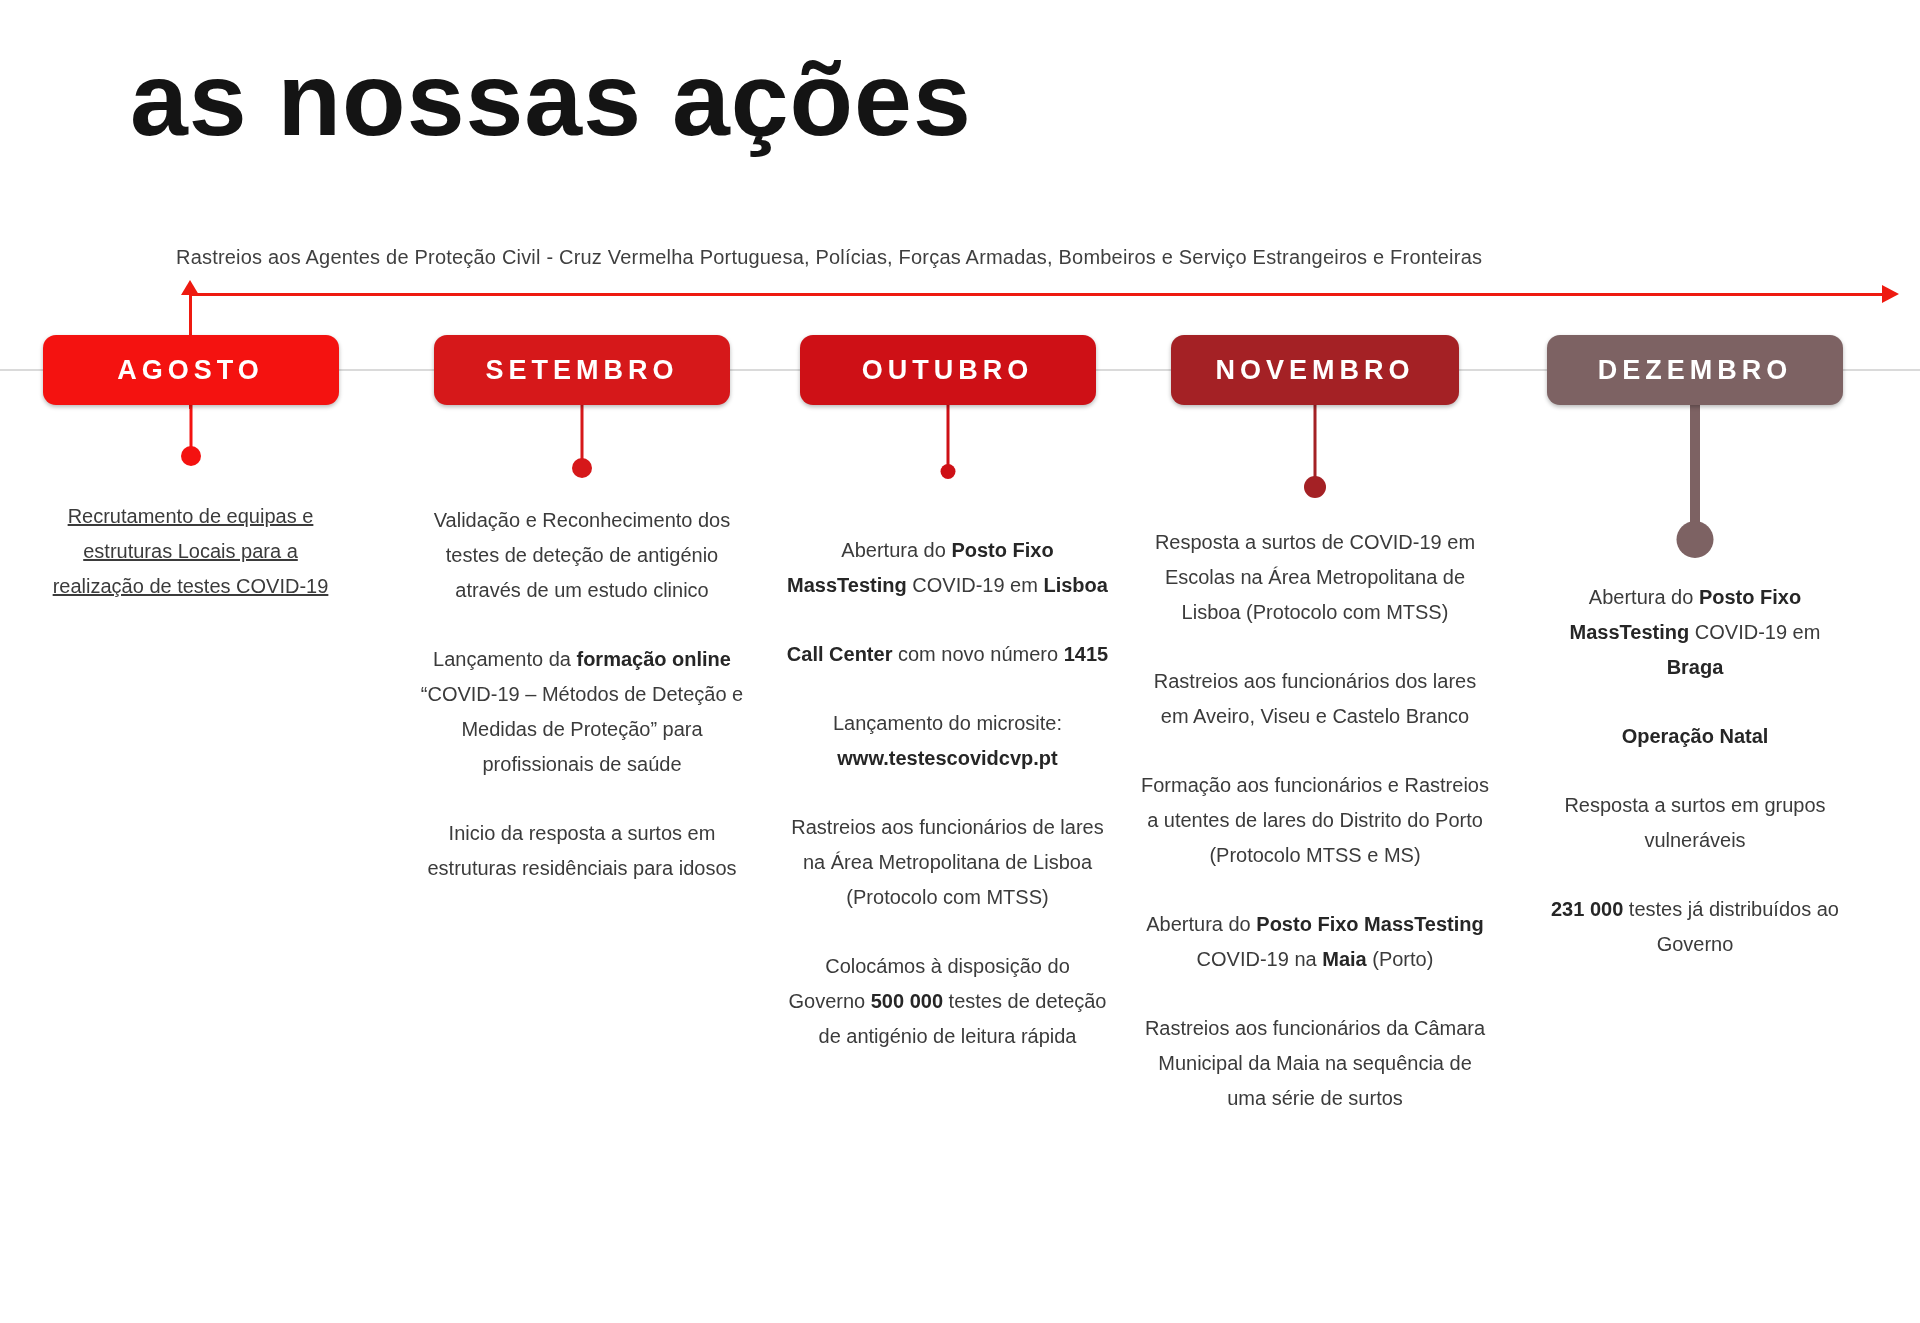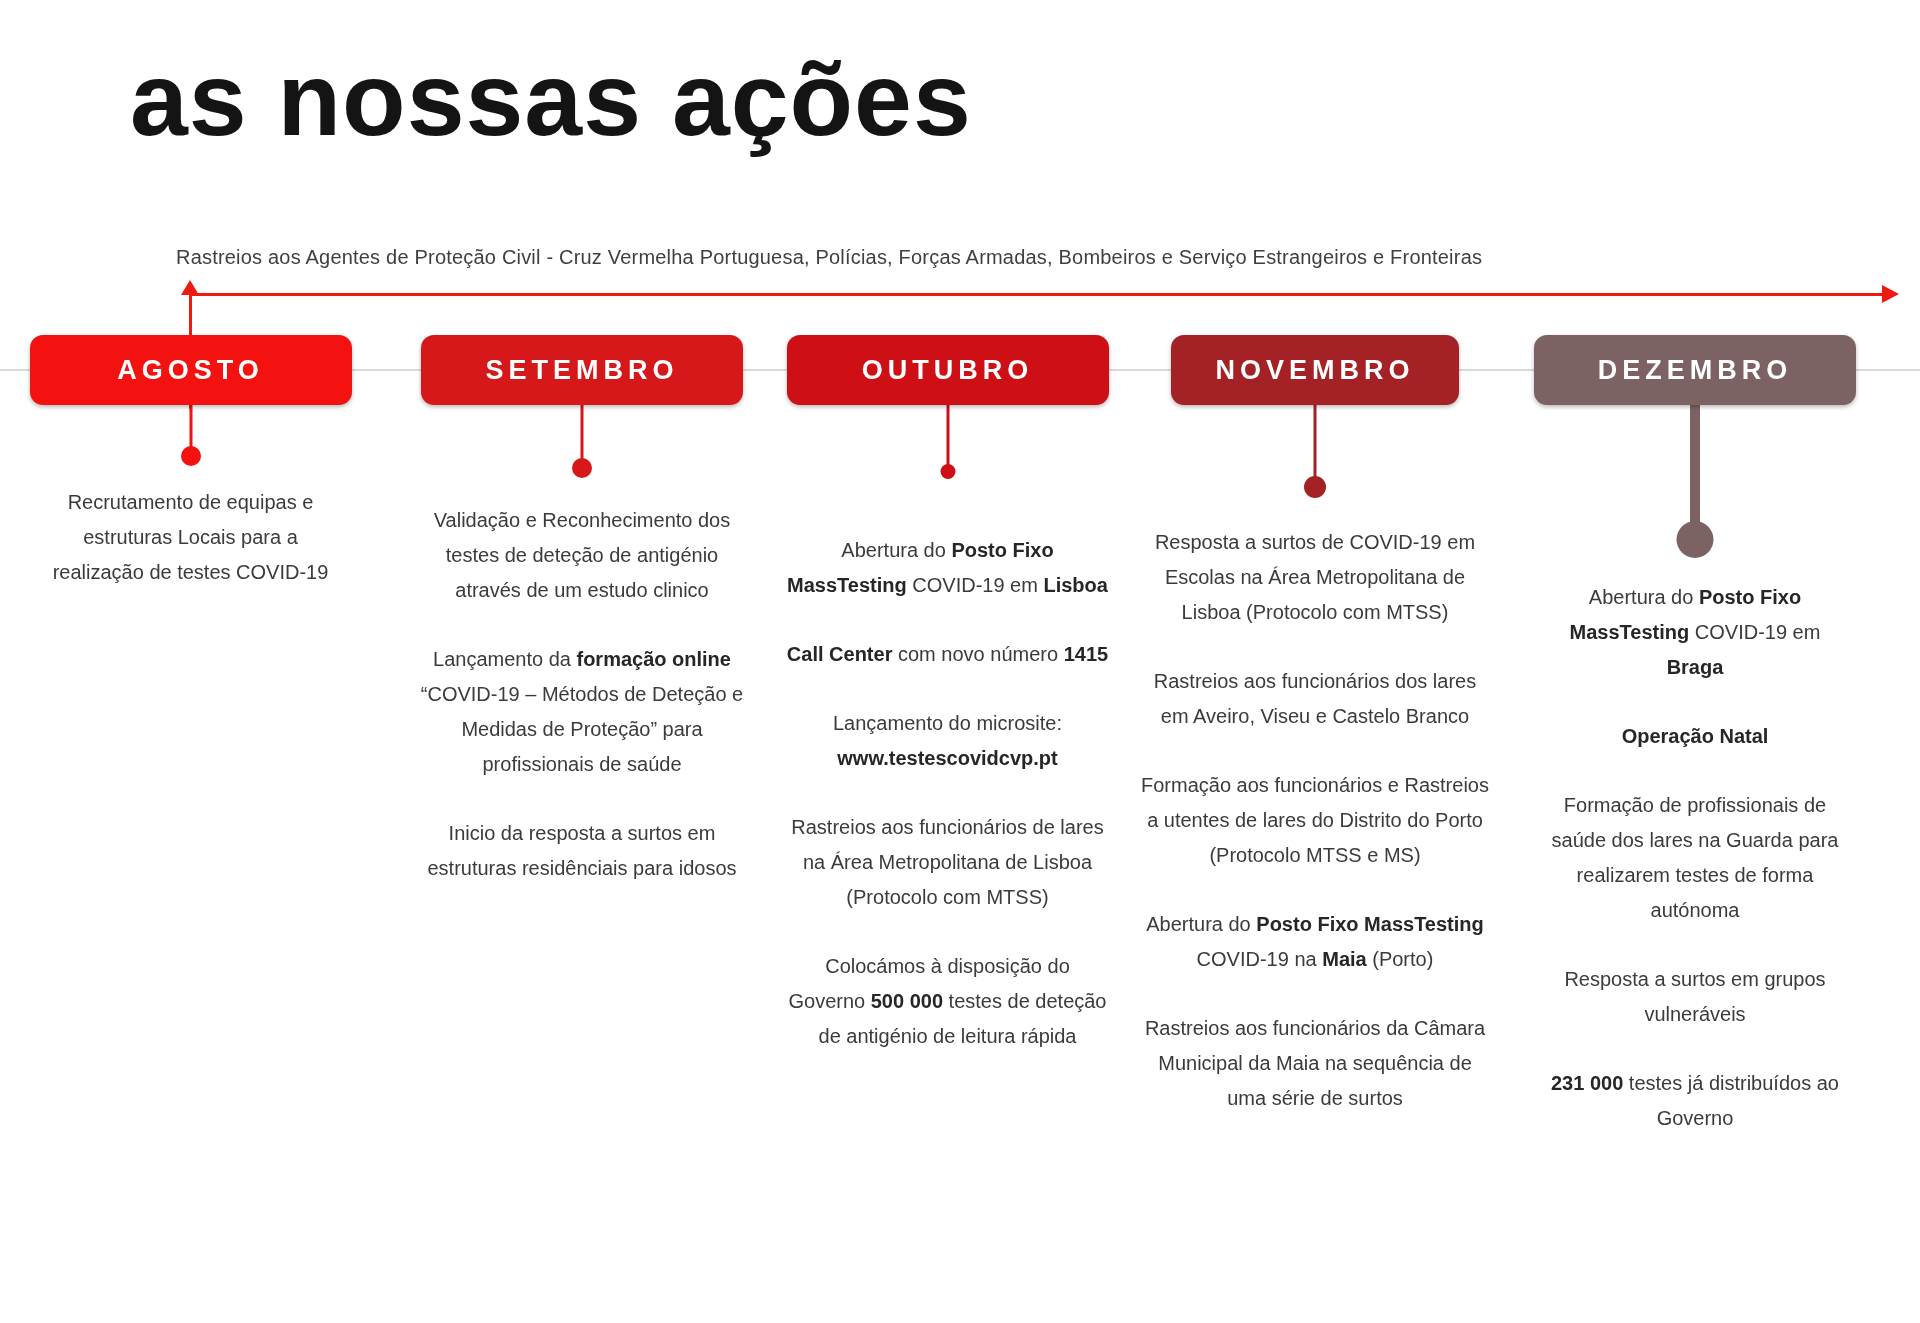--- a/index.html
+++ b/index.html
@@ -32,21 +32,21 @@
   .axis{position:absolute;left:0;top:369px;width:1920px;height:2px;background:var(--axis,#dadada);z-index:0;}
   
   .month{position:absolute;top:335px;}
   .m0{left:43px;width:295px;}
   .m1{left:413px;width:338px;}
   .m2{left:785px;width:325px;}
   .m3{left:1139px;width:352px;}
   .m4{left:1545px;width:300px;}
   .badge{
     position:absolute;top:0;left:50%;transform:translateX(-50%);
-    width:322px;height:70px;border-radius:13px;
+    width:296px;height:70px;border-radius:13px;
     background:var(--c,#c00);display:flex;align-items:center;justify-content:center;
     box-shadow:0 2px 4px rgba(0,0,0,0.28);z-index:3;
   }
   .m3 .badge{width:288px;}
   .badge span{
     color:#ffffff;font-weight:bold;font-size:27px;letter-spacing:5px;
   }
   .stem{
     position:absolute;left:50%;transform:translateX(-50%);
     top:70px;width:3px;background:var(--c,#c00);z-index:1;
@@ -62,21 +62,21 @@
   }
   .m0 .dot{top:111px;width:20px;height:20px;}
   .m1 .dot{top:123px;width:20px;height:20px;}
   .m2 .dot{top:129px;width:15px;height:15px;}
   .m3 .dot{top:141px;width:22px;height:22px;}
   .m4 .dot{top:186px;width:37px;height:37px;}
   .col{
     position:absolute;left:0;width:100%;text-align:center;
     font-size:20px;line-height:35px;color:#3b3b3b;z-index:2;
   }
-  .m0 .col{top:150px;}
+  .m0 .col{top:164px;text-decoration:underline;}
   .m1 .col{top:168px;}
   .m2 .col{top:162px;margin-top:36px;}
   .m3 .col{top:190px;}
   .m4 .col{top:245px;}
   .col p.item{margin:0 0 34px 0;}
   .col b{font-weight:bold;color:#262626;}
 </style>
 </head>
 <body>
 
@@ -149,19 +149,18 @@
 
   <div class="month m4" style="--c: #7d6263;">
     <div class="stem"></div>
     <div class="dot"></div>
     <div class="badge">
       <span>DEZEMBRO</span>
     </div>
     <div class="col">
         <p class="item"><span>Abertura do </span><b>Posto Fixo MassTesting</b><span> COVID-19 em </span><b>Braga</b></p>
         <p class="item"><b>Operação Natal</b></p>
-        <p class="item"><span>Formação de profissionais de saúde dos lares na Guarda para realizarem testes de forma autónoma</span></p>
         <p class="item"><span>Resposta a surtos em grupos vulneráveis</span></p>
         <p class="item"><b>231 000</b><span>  testes já distribuídos ao Governo</span></p>
       </div>
   </div>
 
 </div>
 
 </body></html>

